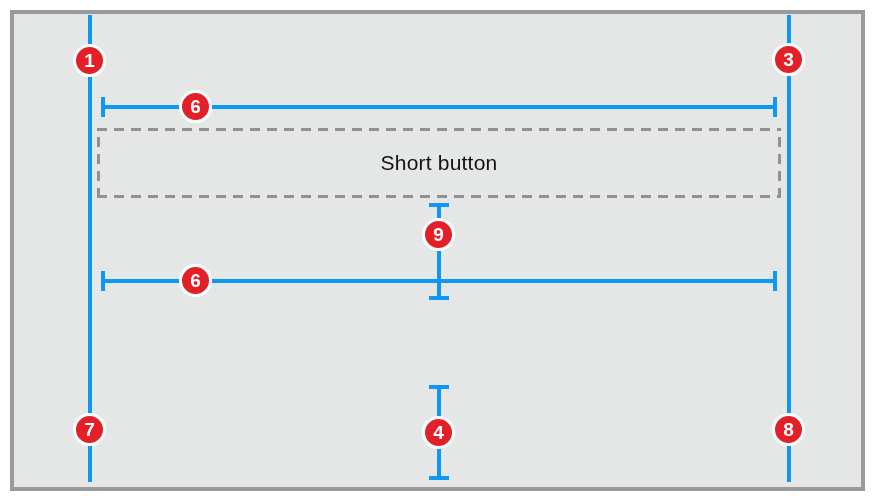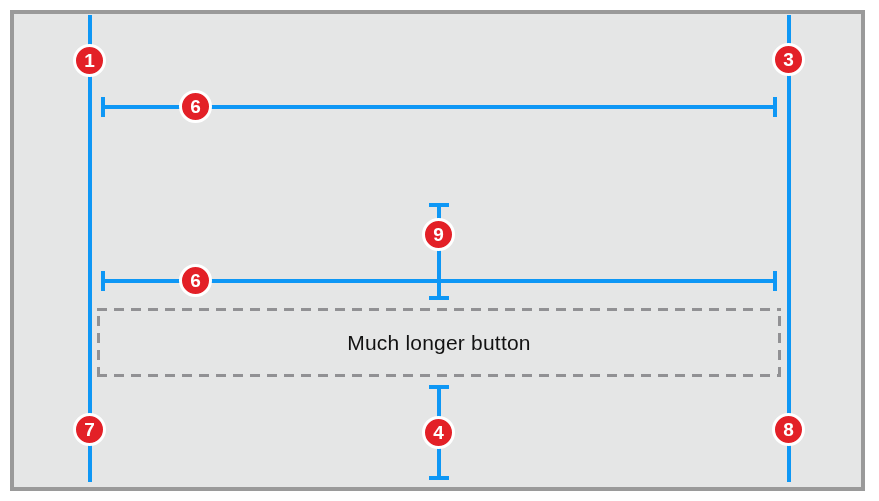--- a/index.html
+++ b/index.html
@@ -143,22 +143,22 @@
 
   <div class="vline spacing">
     <div class="cap start"></div>
     <div class="cap end"></div>
   </div>
   <div class="vline bottom">
     <div class="cap start"></div>
     <div class="cap end"></div>
   </div>
 
-  <div class="dashed-box long">
-    <span class="box-label">Much longer button</span>
+  <div class="dashed-box short">
+    <span class="box-label">Short button</span>
   </div>
 
   <div class="badge b1">1</div>
   <div class="badge b3">3</div>
   <div class="badge b6a">6</div>
   <div class="badge b9">9</div>
   <div class="badge b6b">6</div>
   <div class="badge b4">4</div>
   <div class="badge b7">7</div>
   <div class="badge b8">8</div>

